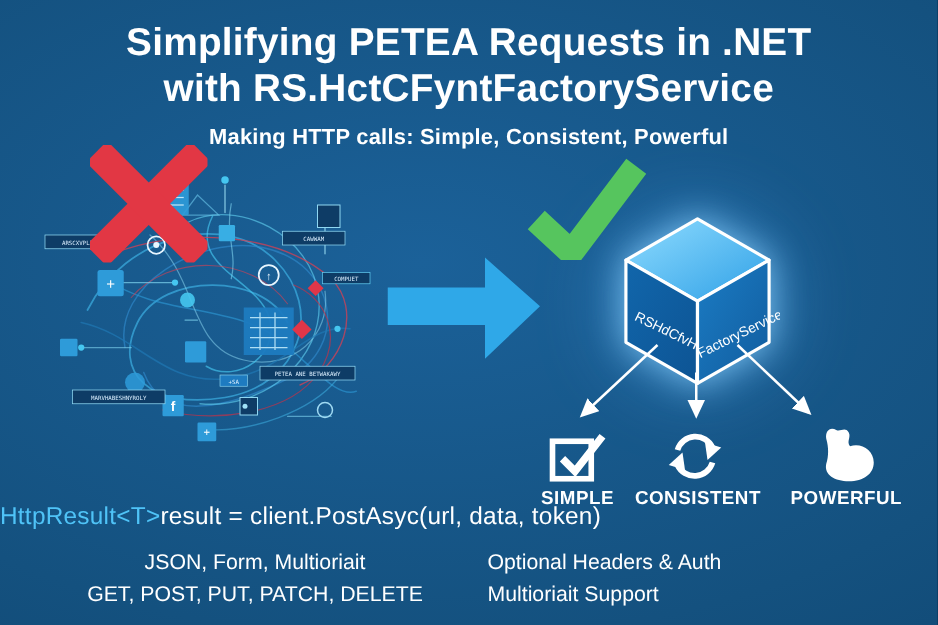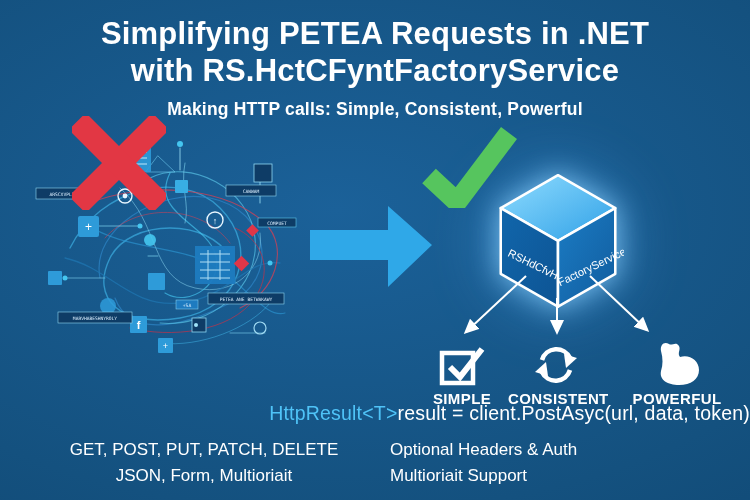--- a/index.html
+++ b/index.html
@@ -18,21 +18,21 @@
     font-size:16.5px;font-weight:bold;}
   .big-arrow{position:absolute;left:310px;top:203px;width:125px;height:90px;}
   .green-check{position:absolute;left:419px;top:124px;width:98px;height:84px;z-index:5;}
   .cube{position:absolute;left:492px;top:172px;width:132px;height:140px;
     filter:drop-shadow(0 0 14px rgba(140,210,255,.8)) drop-shadow(0 0 30px rgba(90,180,255,.45));}
   .fan-arrows{position:absolute;left:420px;top:268px;width:300px;height:76px;}
   .feature{position:absolute;top:341px;width:96px;text-align:center;}
   .feature .ficon{height:46px;display:flex;align-items:flex-end;justify-content:center;}
   .feature .flabel{margin-top:3px;font-size:15px;font-weight:bold;letter-spacing:.4px;}
   #feature-0{left:414px;} #feature-1{left:508px;} #feature-2{left:629px;}
-  .code-line{position:absolute;top:402px;left:0;width:100%;text-align:right;
+  .code-line{position:absolute;top:402px;left:0;width:100%;text-align:left;
     font-size:19.5px;letter-spacing:.2px;}
   .code-hl{color:#4fc3f7;}
   .footer-left{position:absolute;left:58px;top:437px;width:292px;text-align:center;
     font-size:17px;line-height:1.5;}
   .footer-right{position:absolute;left:390px;top:437px;width:300px;text-align:left;
     font-size:17px;line-height:1.5;}
   svg{display:block;}
   .chip-label{font-size:4.6px;fill:#dcefff;font-family:"DejaVu Sans Mono",monospace;}
 </style>
 </head>
@@ -224,21 +224,21 @@
       </svg>
     </div>
     <div class="flabel">POWERFUL</div>
   </div>
 
   <div class="code-line">
     <span class="code-hl">HttpResult&lt;T&gt;</span><span>result = client.PostAsyc(url, data, token)</span>
   </div>
 
   <div class="footer-left">
+    <div>JSON, Form, Multioriait</div>
     <div>GET, POST, PUT, PATCH, DELETE</div>
-    <div>JSON, Form, Multioriait</div>
   </div>
   <div class="footer-right">
     <div>Optional Headers &amp; Auth</div>
     <div>Multioriait Support</div>
   </div>
 
 </div>
 
 </body></html>

